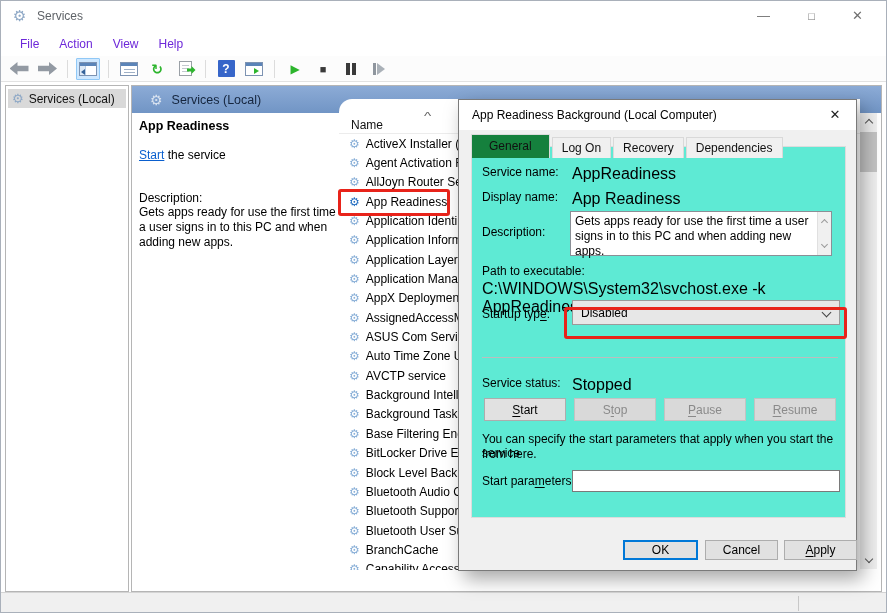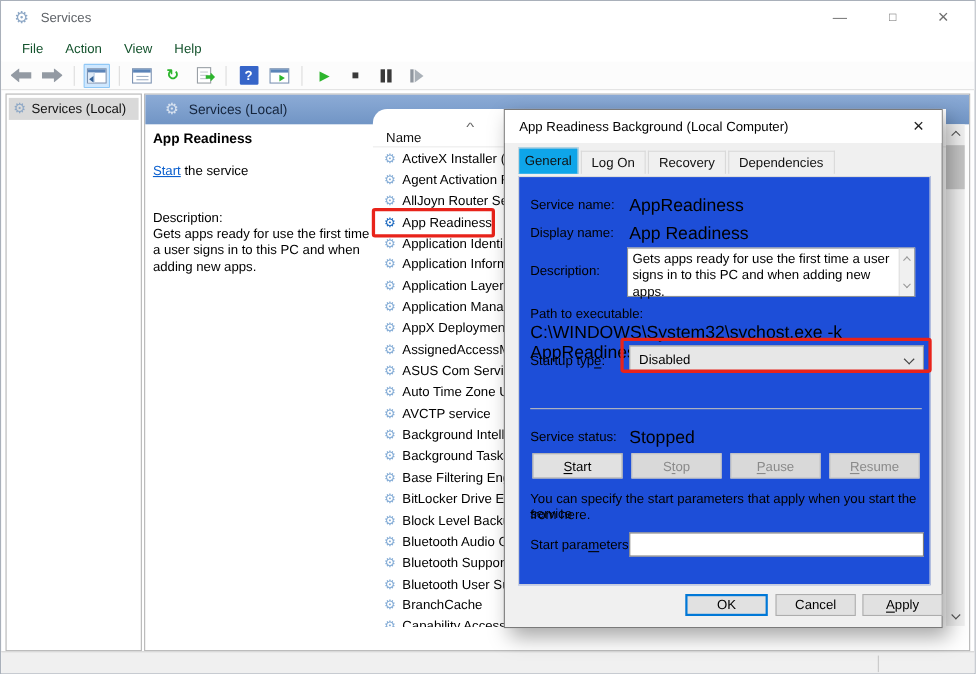--- a/index.html
+++ b/index.html
@@ -12,21 +12,21 @@
 
   
   .titlebar{position:absolute;left:0;top:0;width:100%;height:30px;background:#fff;}
   .titlebar .appicon{position:absolute;left:12px;top:6px;font-size:15px;color:#8ea8c6;}
   .titlebar .title{position:absolute;left:36px;top:8px;font-size:12px;color:#5f6368;}
   .caption-btn{position:absolute;top:0;width:45px;height:30px;text-align:center;line-height:30px;font-size:13px;color:#6f6f6f;}
   .btn-min{right:100px;} .btn-max{right:52px;font-size:11px;} .btn-close{right:6px;}
 
   
   .menubar{position:absolute;left:0;top:30px;width:100%;height:25px;background:#fff;display:flex;align-items:center;padding-left:10px;gap:2px;}
-  .menu-item{font-size:12px;color:#14532d;padding:4px 9px;}
+  .menu-item{font-size:12px;color:#6d28d9;padding:4px 9px;}
 
   
   .toolbar{position:absolute;left:0;top:55px;width:100%;height:26px;background:#fcfcfc;border-bottom:1px solid #e2e2e2;display:flex;align-items:center;padding-left:6px;gap:4px;}
   .tsep{width:1px;height:18px;background:#dcdcdc;margin:0 4px;}
   .tbtn{width:24px;height:22px;display:flex;align-items:center;justify-content:center;position:relative;}
   .tbtn.active{background:#cfe8ff;border:1px solid #90c8f6;border-radius:1px;}
   .arrow-shape{width:19px;height:13px;background:#939aa3;clip-path:polygon(0 50%,42% 0,42% 28%,100% 28%,100% 72%,42% 72%,42% 100%);}
   .arrow-shape.fwd{transform:scaleX(-1);}
   .miniwin{width:18px;height:14px;border:1px solid #7d93b2;background:#fff;position:relative;}
   .miniwin .bar{position:absolute;left:0;top:0;width:100%;height:3px;background:#5b84b8;}
@@ -87,22 +87,22 @@
   .statusbar{position:absolute;left:0;top:591px;width:100%;height:21px;background:#f0f0f0;border-top:1px solid #d4d4d4;}
   .statusbar .sdiv{position:absolute;left:797px;top:3px;width:1px;height:15px;background:#c8c8c8;}
 
   
   .dialog{position:absolute;left:457px;top:98px;width:399px;height:472px;background:#f0f0f0;border:1px solid #7a7a7a;box-shadow:6px 8px 18px rgba(0,0,0,.35);z-index:40;}
   .dlg-titlebar{position:absolute;left:0;top:0;width:100%;height:30px;background:#fff;}
   .dlg-title{position:absolute;left:13px;top:8px;font-size:12px;color:#000;}
   .dlg-close{position:absolute;right:0;top:0;width:42px;height:30px;text-align:center;line-height:30px;font-size:13px;color:#222;}
   .dlg-tabs{position:absolute;left:12px;top:34px;height:24px;display:flex;align-items:flex-end;z-index:2;}
   .dtab{font-size:12px;color:#111;padding:3px 9px 4px;background:#f0f0f0;border:1px solid #d9d9d9;border-bottom:none;margin-right:2px;height:21px;display:flex;align-items:center;}
-  .dtab.active{background:#0ea5e9;height:24px;border-color:#dcdcdc;padding:3px 5px 5px;}
-  .dlg-page{position:absolute;left:12px;top:60px;width:375px;height:372px;background:#1d4ed8;border:1px solid #dcdcdc;}
+  .dtab.active{background:#15803d;height:24px;border-color:#dcdcdc;padding:3px 17px 5px;}
+  .dlg-page{position:absolute;left:12px;top:46px;width:375px;height:372px;background:#5eead4;border:1px solid #dcdcdc;}
   .dlbl{position:absolute;font-size:12px;color:#000;}
   .dval{position:absolute;font-size:16px;color:#000;}
   .mn{text-decoration:underline;text-underline-offset:2px;}
   .desc-box{position:absolute;left:98px;top:64px;width:262px;height:45px;background:#fff;border:1px solid #8a8f96;}
   .desc-box .dtext{position:absolute;left:4px;top:2px;right:16px;font-size:12px;line-height:15px;color:#000;}
   .mini-scroll{position:absolute;right:0;top:0;width:14px;height:100%;background:#f0f0f0;border-left:1px solid #e0e0e0;}
   .mini-scroll .chev{border-color:#9a9a9a;width:5px;height:5px;position:absolute;left:4px;}
   .mini-scroll .chev.up{top:5px;} .mini-scroll .chev.down{bottom:5px;}
   .combo{position:absolute;left:100px;top:153px;width:268px;height:25px;background:#e7e7e7;border:1px solid #9a9a9a;display:flex;align-items:center;padding-left:8px;font-size:12px;color:#000;}
   .combo .cchev{position:absolute;right:9px;top:8px;width:7px;height:7px;border-right:1.5px solid #444;border-bottom:1.5px solid #444;transform:rotate(45deg);}

